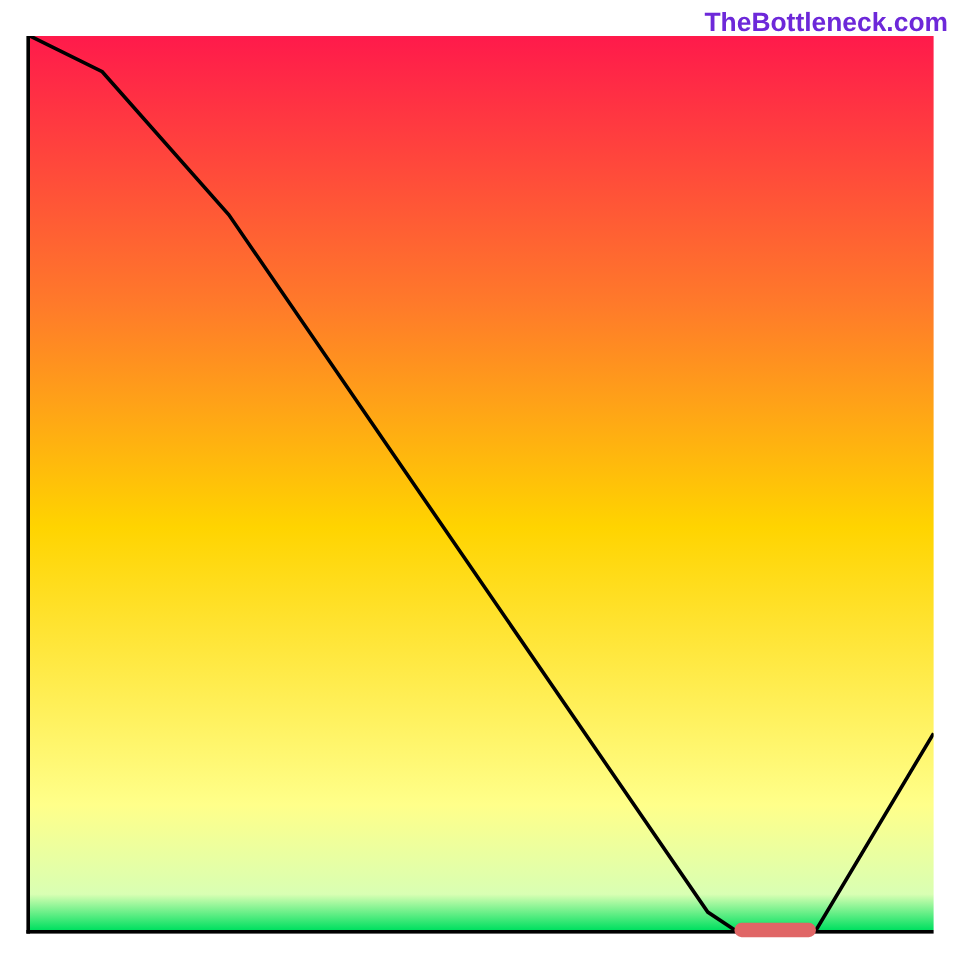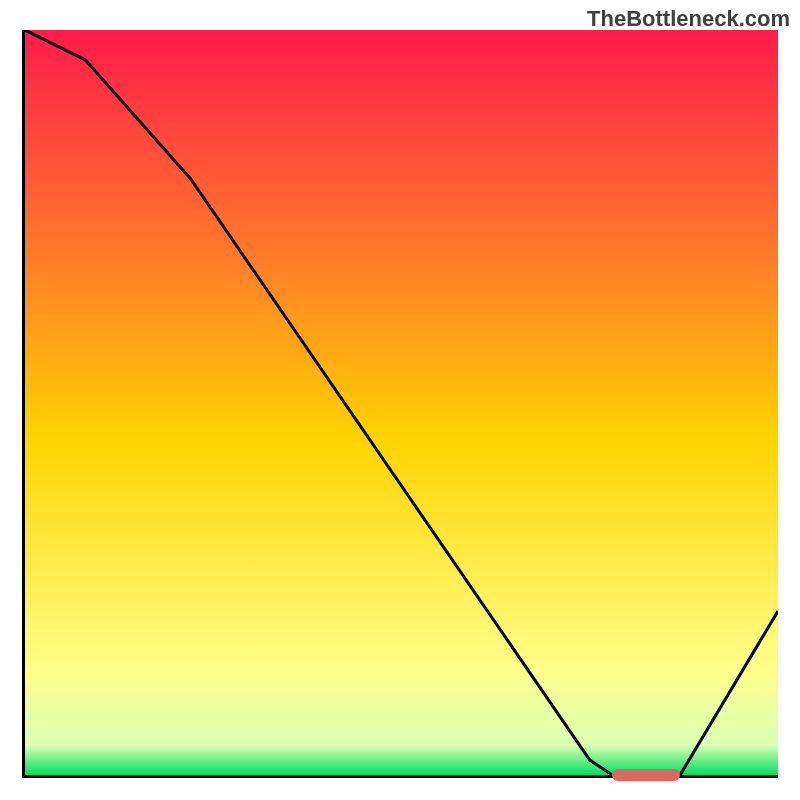--- a/index.html
+++ b/index.html
@@ -1,17 +1,17 @@
 <!DOCTYPE html>
 <html><head>
 <meta charset="utf-8">
 <style>
   html,body{margin:0;padding:0;width:800px;height:800px;background:#fff;font-family:Arial,Helvetica,sans-serif}
   .wrap{position:relative;width:800px;height:800px}
-  .attrib{position:absolute;top:6px;right:10px;font-size:22px;font-weight:bold;color:#404040}
+  .attrib{position:absolute;top:6px;right:10px;font-size:22px;font-weight:bold;color:#6d28d9}
   .plot{position:absolute;left:22px;top:30px;width:756px;height:748px;border-left:3px solid #000;border-bottom:3px solid #000;box-sizing:border-box}
   .gradient{position:absolute;left:0;top:0;right:0;bottom:0}
   svg.curve{position:absolute;left:0;top:0}
   .marker{position:absolute;height:12px;border-radius:6px;background:#e06666}
 </style>
 </head>
 <body>
 
 <div class="wrap">
   <div class="attrib">TheBottleneck.com</div>

